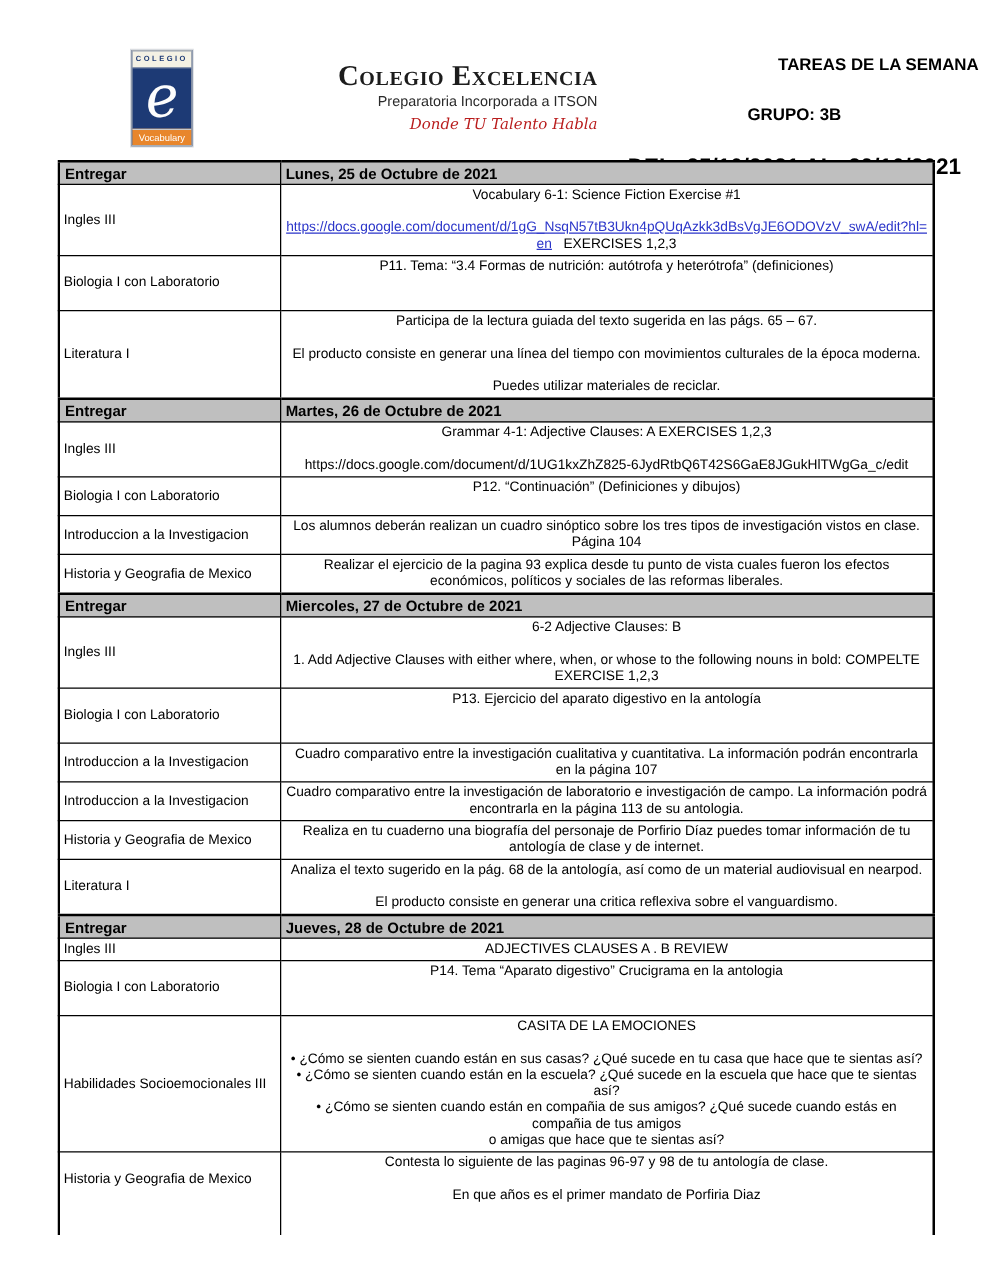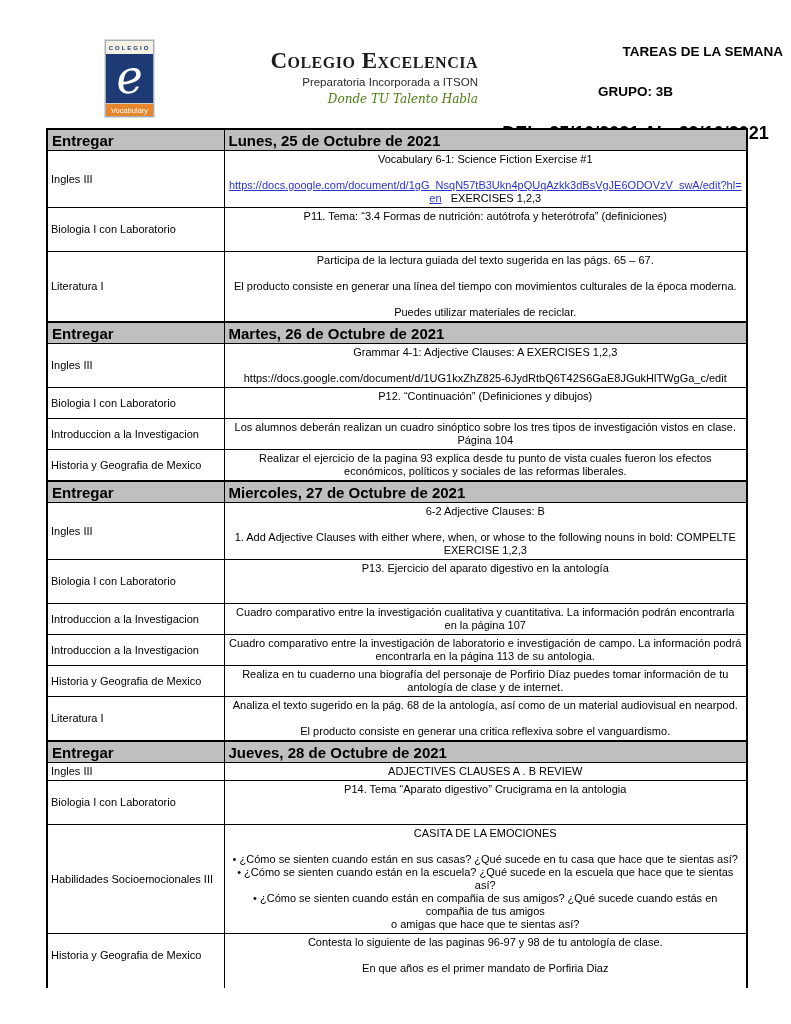--- a/index.html
+++ b/index.html
@@ -48,21 +48,21 @@
   .school-block { position: absolute; left: 168px; top: 48px; width: 310px; text-align: right; }
   .school-name {
     font-family: "Liberation Serif", serif;
     font-variant: small-caps; font-weight: bold;
     font-size: 23px; letter-spacing: 0.5px; color: #1c1c1c;
     line-height: 26px;
   }
   .school-sub { font-size: 11.5px; color: #2a2a2a; line-height: 14px; margin-top: 1px; }
   .school-tagline {
     font-family: "DejaVu Serif", serif; font-style: italic;
-    font-size: 12px; color: #4d7c0f; margin-top: 3px;
+    font-size: 12px; color: #b91c1c; margin-top: 3px;
   }
 
   .week-block { position: absolute; left: 488px; top: 44px; width: 295px; text-align: center; font-weight: bold; }
   .week-title { font-size: 13.5px; text-align: right; }
   .week-group { font-size: 13.5px; margin-top: 25px; }
   .week-dates { font-size: 18px; margin-top: 24px; }
 
   
   .table-clip {
     position: absolute; left: 46px; top: 128px;
@@ -74,21 +74,21 @@
     table-layout: fixed;
   }
   col.c-subject { width: 177px; }
   col.c-task { width: 523px; }
 
   tr.section-header th {
     background: #bfbfbf;
     border: 1px solid #000;
     border-top: 2px solid #000;
     border-bottom: 1px solid #000;
-    font-size: 15px; font-weight: bold; text-align: left;
+    font-size: 12px; font-weight: bold; text-align: left;
     padding: 2px 4px 1px 4px; height: 18px;
   }
   td {
     border: 1px solid #000;
     font-size: 11px; line-height: 13px;
     padding: 2px 4px;
     vertical-align: top;
     word-wrap: break-word;
   }
   td.subject-cell {

